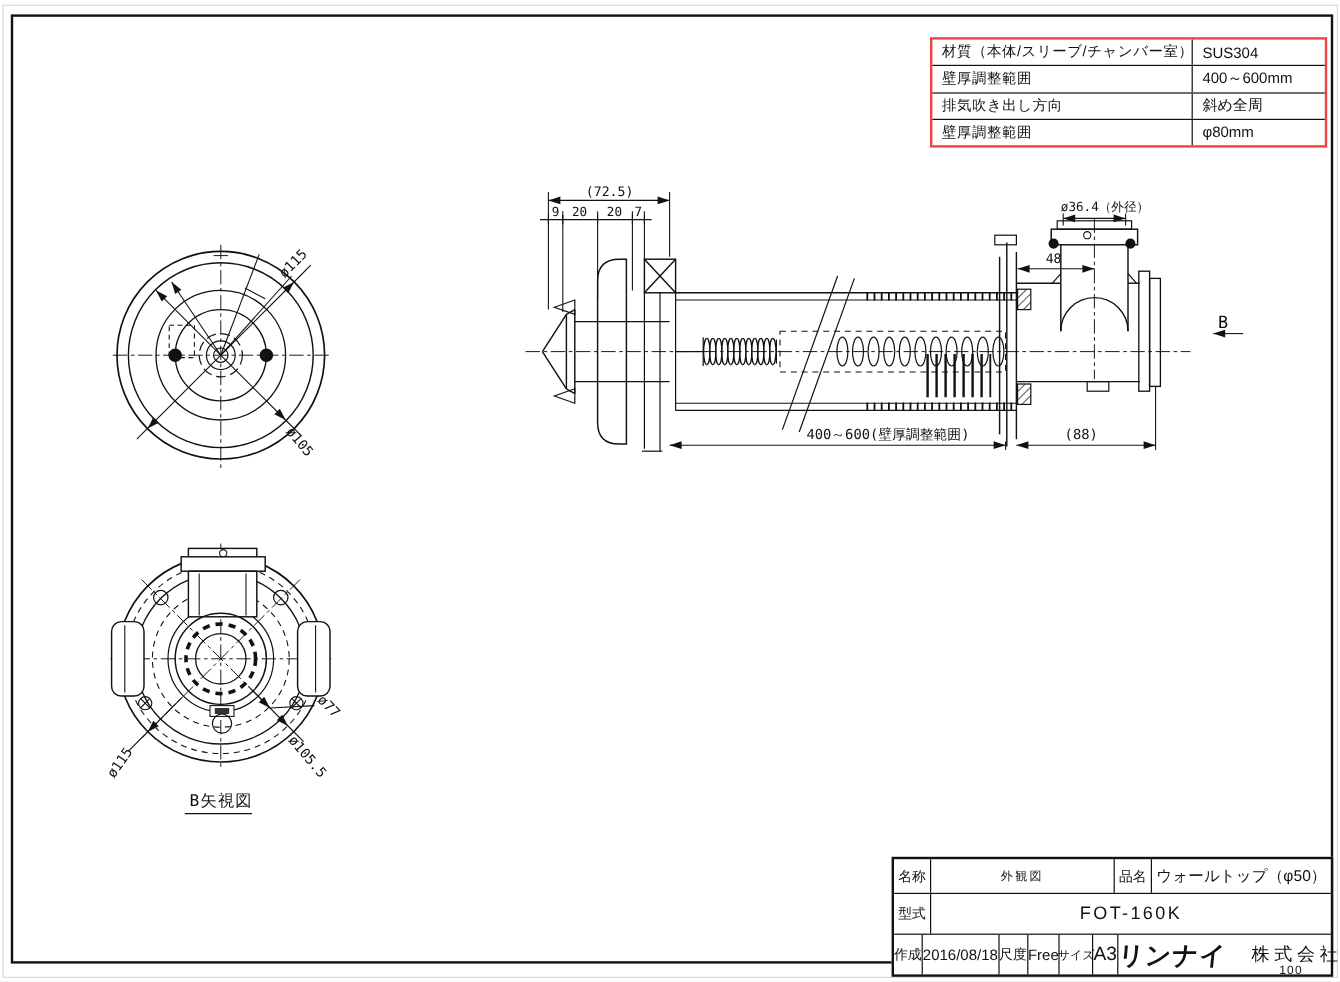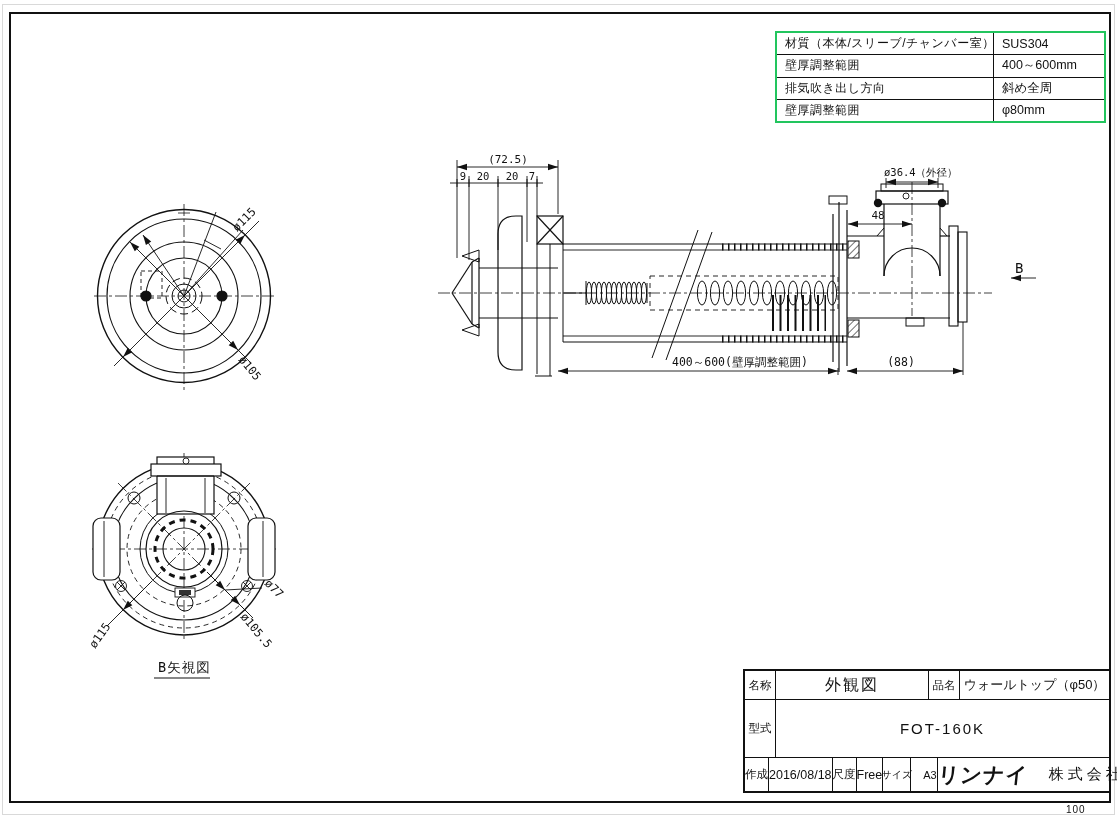--- a/index.html
+++ b/index.html
@@ -5,31 +5,31 @@
   html,body{margin:0;padding:0;background:#e9e9e9;}
   .sheet{position:relative;width:1117px;height:818px;background:#ffffff;
          font-family:"Liberation Sans",sans-serif;color:#111;overflow:hidden;}
   .abs{position:absolute;box-sizing:border-box;}
   .sheet-edge{left:2px;top:4px;width:1113px;height:811px;border:1px solid #d9d9d9;}
   .sheet-border{left:9px;top:12px;width:1102px;height:791px;border:2px solid #111;}
   svg{position:absolute;left:0;top:0;}
   svg text{font-family:"DejaVu Sans Mono","Liberation Sans",sans-serif;fill:#111;}
 
   
-  .spec{left:775px;top:31px;width:331px;height:92px;border:2px solid #22c55e;
+  .spec{left:775px;top:31px;width:331px;height:92px;border:2px solid #ef4444;
         display:flex;flex-direction:column;background:#fff;}
   .spec-row{flex:1;display:flex;align-items:stretch;}
   .spec-row + .spec-row{border-top:1.5px solid #111;}
   .spec-label{width:208px;display:flex;align-items:center;padding-left:8px;
               font-size:12px;letter-spacing:.5px;white-space:nowrap;}
   .spec-value{flex:1;border-left:1.5px solid #111;display:flex;align-items:center;
               padding-left:8px;font-size:12.5px;white-space:nowrap;}
 
   
-  .tblock{left:743px;top:669px;width:368px;height:124px;border:2px solid #111;
+  .tblock{left:743px;top:714px;width:368px;height:100px;border:2px solid #111;
           display:flex;flex-direction:column;background:#fff;}
   .t-row{display:flex;align-items:stretch;}
   .t-row1{height:28px;}
   .t-row2{flex:1;border-top:1.5px solid #111;}
   .t-row3{height:33px;border-top:1.5px solid #111;}
   .t-cell{display:flex;align-items:center;justify-content:center;white-space:nowrap;}
   .t-b{border-right:1.5px solid #111;}
   .t-lab{font-size:11.5px;}
   .w30{width:30px;}
   .brand{font-weight:900;font-size:21px;letter-spacing:1px;transform:skewX(-6deg);}
@@ -322,35 +322,35 @@
     </div>
     <div class="spec-row">
       <div class="spec-label">壁厚調整範囲</div>
       <div class="spec-value">φ80mm</div>
     </div>
   </div>
 
   <div class="abs tblock">
     <div class="t-row t-row1">
       <div class="t-cell t-b t-lab w30">名称</div>
-      <div class="t-cell t-b" style="width:152px;font-size:16px;letter-spacing:2px;">外観図</div>
+      <div class="t-cell t-b" style="width:152px;font-size:10px;letter-spacing:2px;">外観図</div>
       <div class="t-cell t-b t-lab w30">品名</div>
       <div class="t-cell" style="flex:1;font-size:13px;">ウォールトップ（φ50）</div>
     </div>
     <div class="t-row t-row2">
       <div class="t-cell t-b t-lab w30">型式</div>
       <div class="t-cell" style="flex:1;font-size:15px;letter-spacing:2px;">FOT-160K</div>
     </div>
     <div class="t-row t-row3">
       <div class="t-cell t-b t-lab w30">作成</div>
       <div class="t-cell t-b" style="width:70px;font-size:12.5px;">2016/08/18</div>
       <div class="t-cell t-b t-lab w30">尺度</div>
       <div class="t-cell t-b" style="width:27px;font-size:12.5px;text-align:right;">Free</div>
       <div class="t-cell t-b" style="width:27px;font-size:10px;">サイズ</div>
-      <div class="t-cell t-b" style="width:29px;font-size:11px;margin-left:12px;">A3</div>
+      <div class="t-cell t-b" style="width:29px;font-size:16px;">A3</div>
       <div class="t-cell" style="flex:1;">
         <span class="brand">リンナイ</span>
         <span class="brand-suffix">株式会社</span>
       </div>
     </div>
   </div>
 
   <div class="abs pagenum">100</div>
 
 </div>

